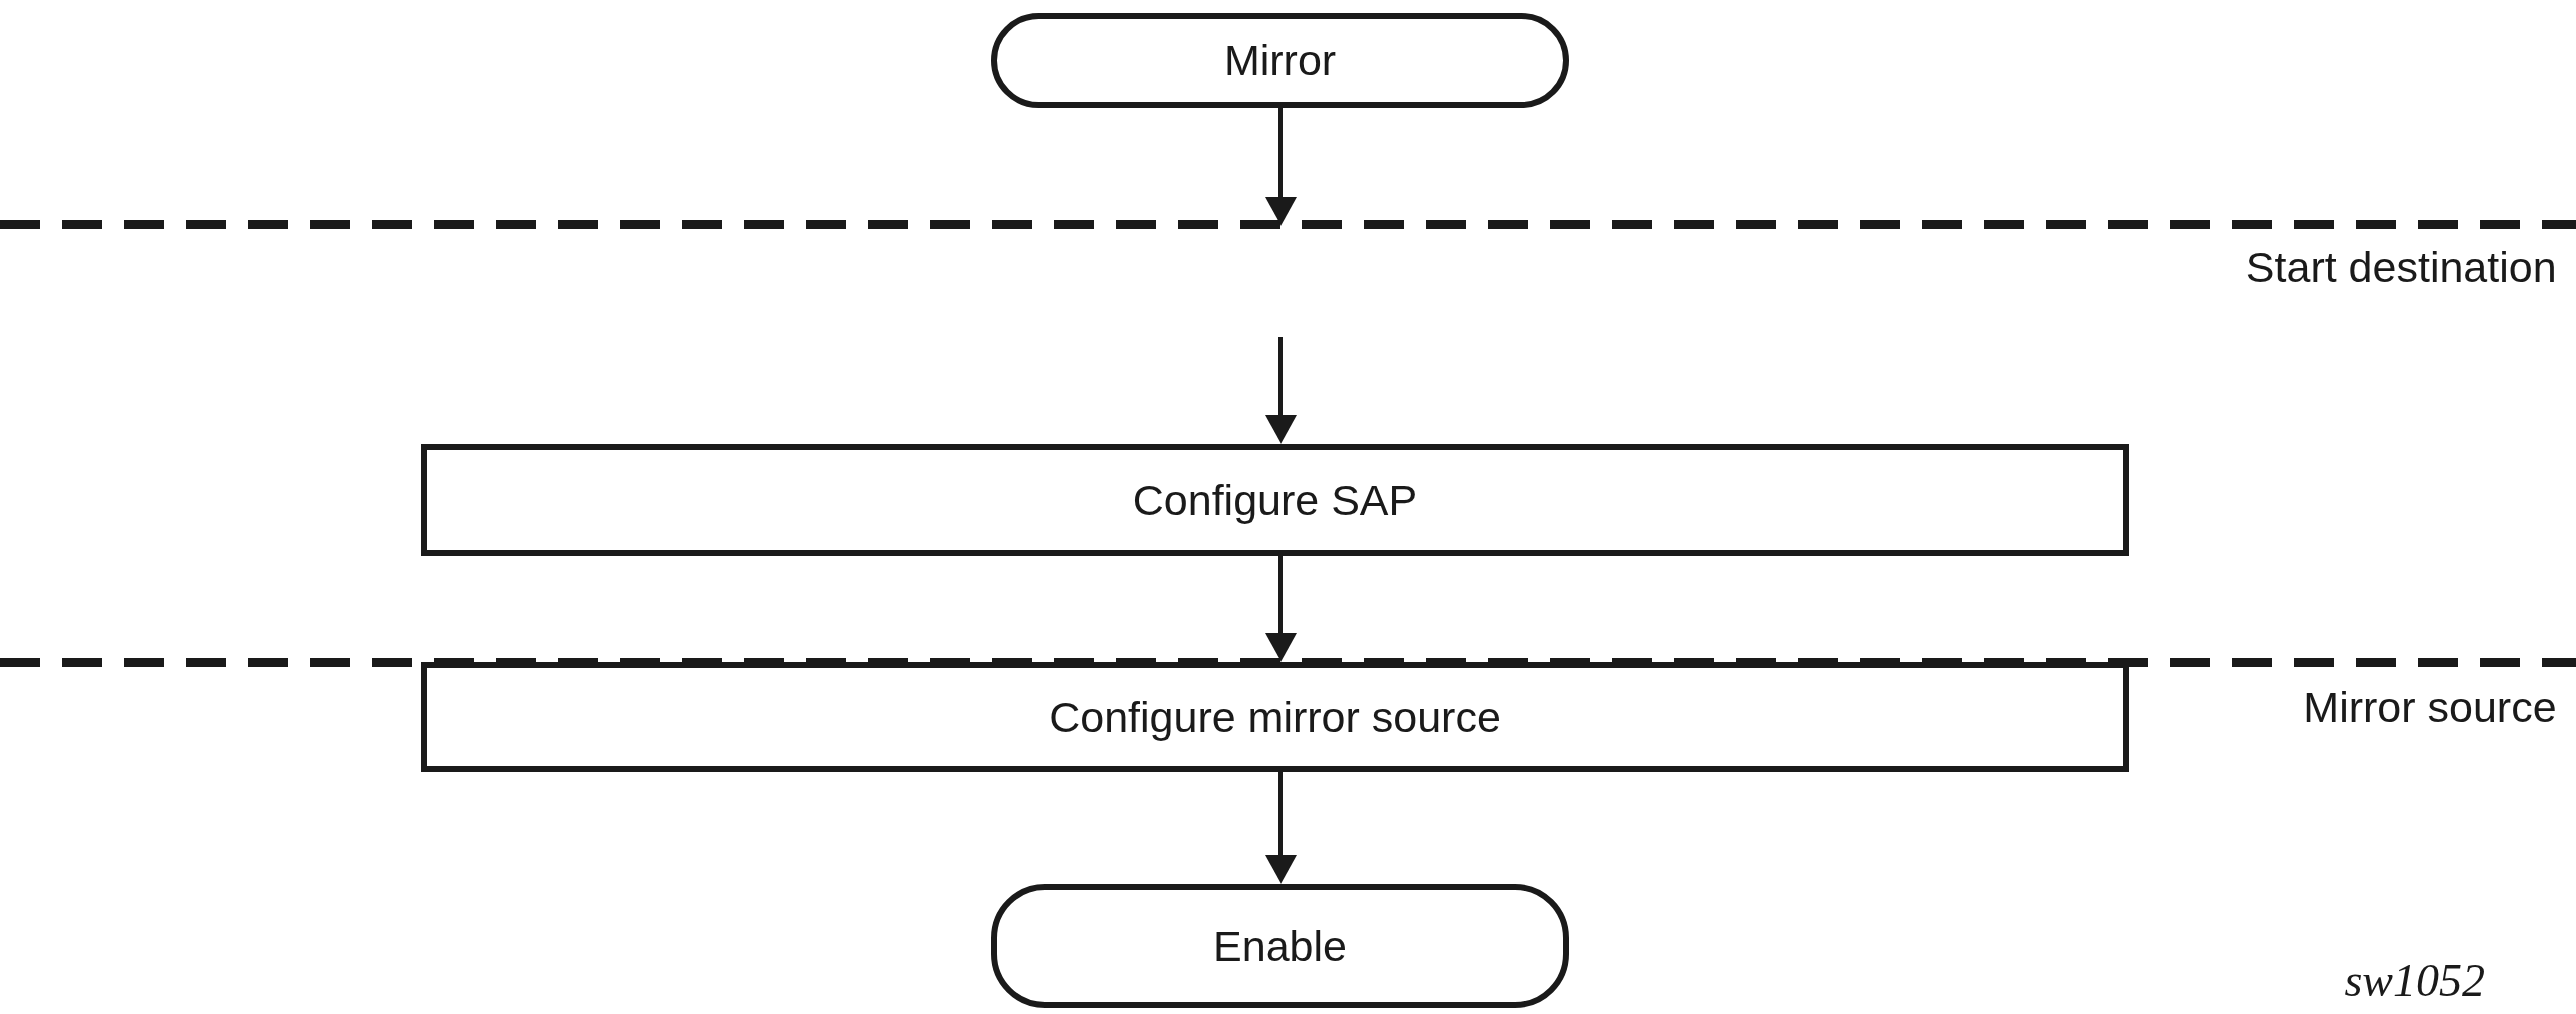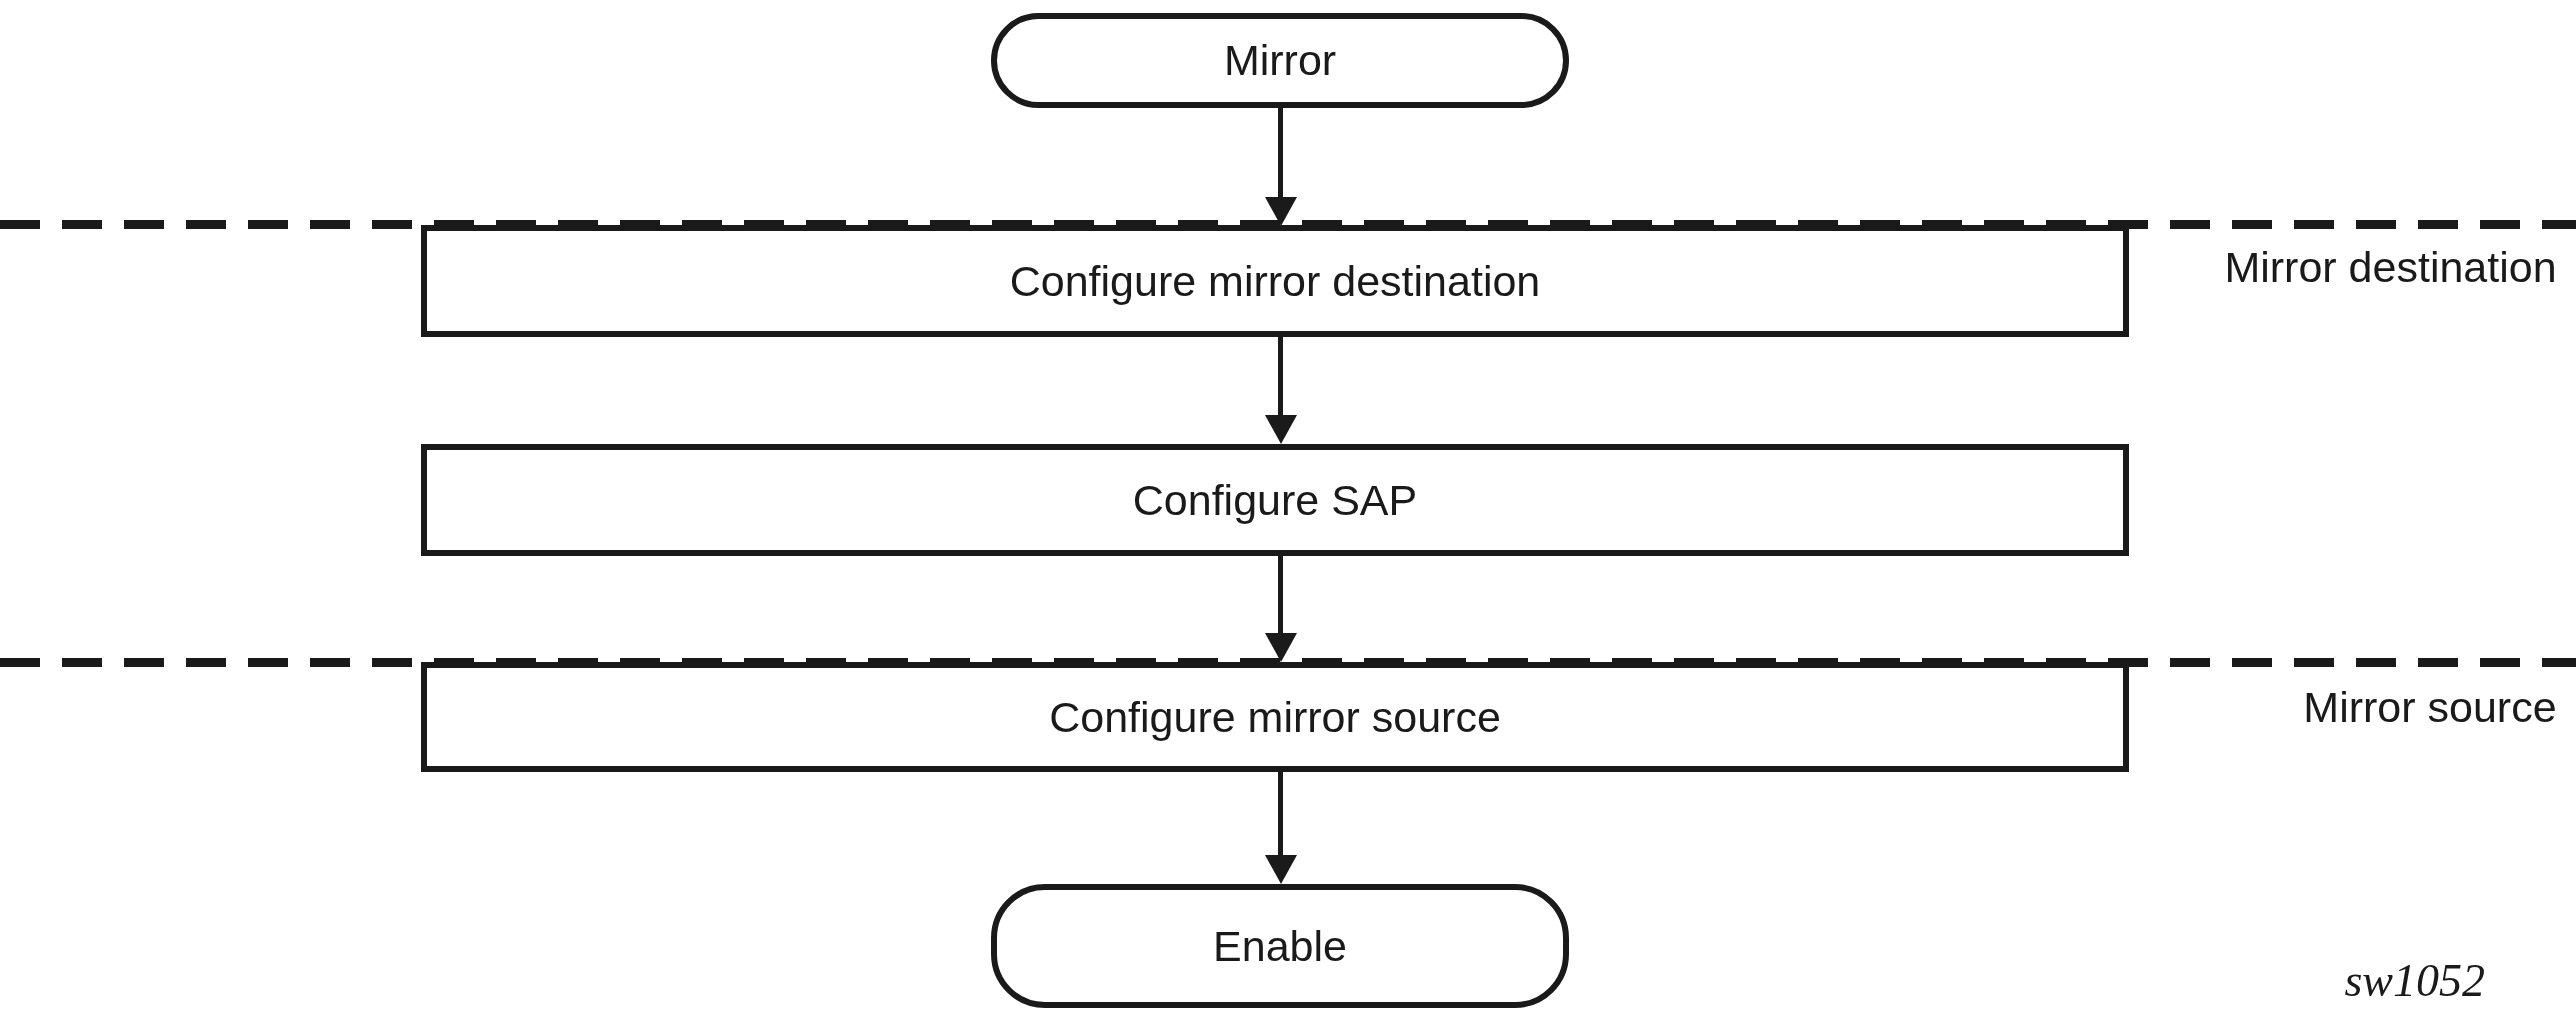--- a/index.html
+++ b/index.html
@@ -110,23 +110,22 @@
 
   <div class="terminator" style="left:991px; top:13px; width:578px; height:95px;">Mirror</div>
 
   <div class="arrow" style="left:1264px; top:108px; width:33px; height:118px;">
     <div class="shaft"></div>
     <div class="head"></div>
   </div>
 
   <div class="divider" style="top:220px;"></div>
 
-  <div class="region-label" style="right:19.4px; top:246px;">Mirror destination</div>
+  <div class="region-label" style="right:19.4px; top:246px;">Start destination</div>
 
-  <div class="process" style="left:421px; top:225px; width:1708px; height:112px;">Configure mirror destination</div>
 
   <div class="arrow" style="left:1264px; top:337px; width:33px; height:107px;">
     <div class="shaft"></div>
     <div class="head"></div>
   </div>
 
   <div class="process" style="left:421px; top:444px; width:1708px; height:112px;">Configure SAP</div>
 
   <div class="arrow" style="left:1264px; top:555px; width:33px; height:107px;">
     <div class="shaft"></div>

